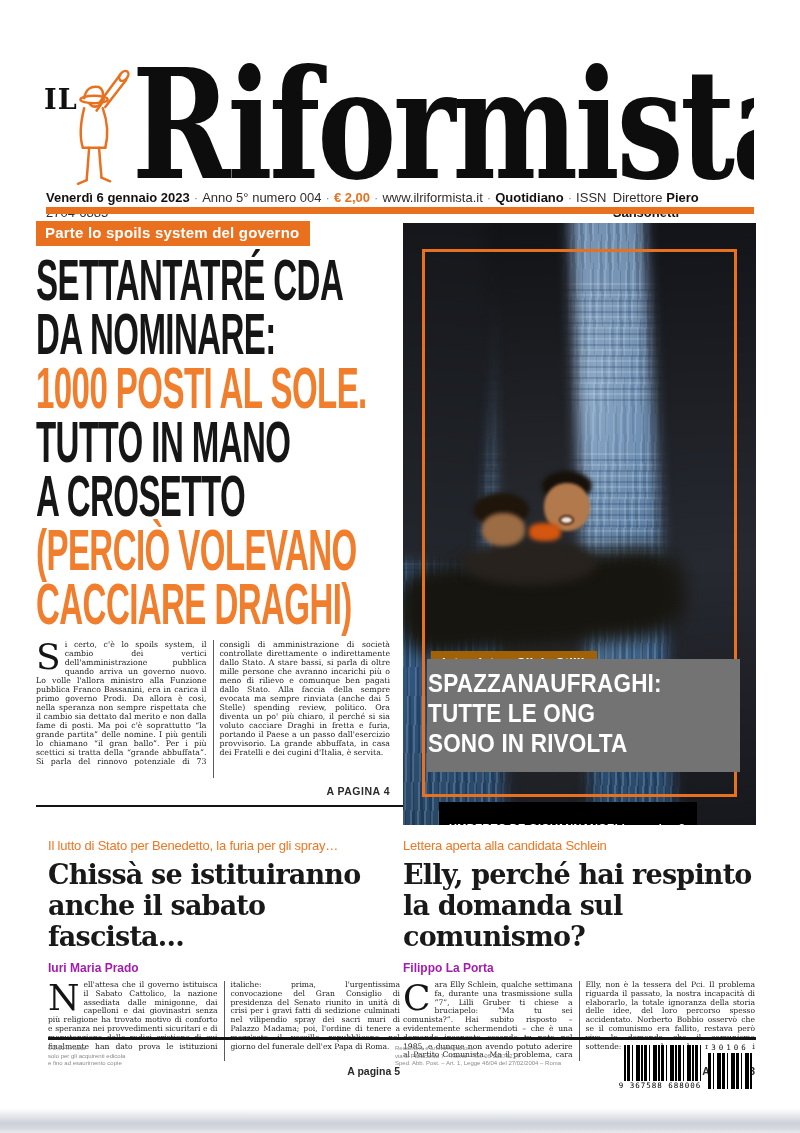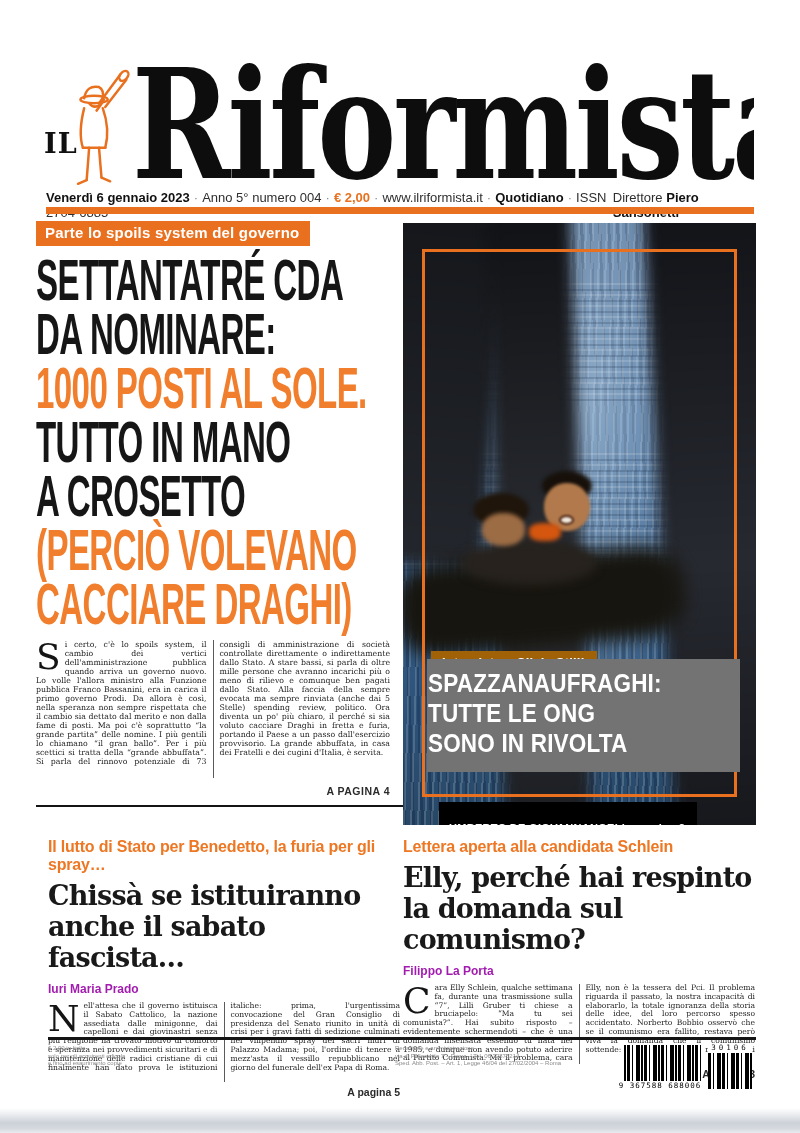--- a/index.html
+++ b/index.html
@@ -2,21 +2,21 @@
 <html><head>
 <meta charset="utf-8">
 <style>
   * { margin:0; padding:0; box-sizing:border-box; }
   html,body { width:800px; height:1133px; }
   body { font-family:"Liberation Sans", sans-serif; background:#fff; position:relative; overflow:hidden; }
   .page { position:absolute; inset:0; background:#fff; }
 
   
   .masthead { position:absolute; left:44px; top:58px; width:712px; height:156px; }
-  .il { position:absolute; left:0; top:26px; font-family:"DejaVu Serif", serif; font-weight:bold; font-size:27px; color:#101010; letter-spacing:1px;margin-top:44px; }
+  .il { position:absolute; left:0; top:26px; font-family:"DejaVu Serif", serif; font-weight:bold; font-size:27px; color:#101010; letter-spacing:1px; }
   .mascot { position:absolute; left:20px; top:8px; width:80px; height:124px; }
   .title-svg { position:absolute; left:88px; top:2px; width:622px; height:132px; }
   .dateline { position:absolute; left:2px; top:132px; width:708px; display:flex; justify-content:space-between; align-items:flex-start; font-size:13px; color:#2e2e2e; }
   .dateline b { color:#111; }
   .dateline .dot { color:#8a8a8a; margin:0 4px; }
   .price { color:#e8701f; font-weight:bold; }
   .rule-orange { position:absolute; left:2px; top:149px; width:708px; height:6.5px; background:#e8701f; }
 
   
   .lead { position:absolute; left:36px; top:221px; width:354px; }
@@ -56,21 +56,21 @@
   .photo-tag { position:absolute; left:28px; top:428px; z-index:3; background:#a16207; color:#fff; font-weight:bold; font-size:13px; padding:4px 13px 6px 11px; letter-spacing:.2px; }
   .photo-headline-box { position:absolute; left:24px; top:436px; width:313px; height:113px; z-index:3; background:#737373; padding:9px 1px; }
   .ph-line { color:#fff; font-weight:bold; font-size:25px; line-height:30px; white-space:nowrap; transform:scaleX(.9); transform-origin:0 0; letter-spacing:.2px; }
   .photo-credit { position:absolute; left:36px; top:579px; z-index:3; background:#000; color:#fff; font-size:11px; font-weight:bold; padding:20px 12px 5px 10px; letter-spacing:.3px; white-space:nowrap; }
   .photo-credit .pc-page { font-weight:bold; text-transform:none; }
 
   
   .article { position:absolute; width:352px; }
   .art-left { left:48px; top:838px; }
   .art-right { left:403px; top:838px; }
-  .art-kicker { color:#ed7723; font-weight:bold; font-size:16px; letter-spacing:-.2px; }
+  .art-kicker { color:#ed7723; font-weight:normal; font-size:13px; letter-spacing:-.2px; }
   .art-headline { margin-top:6px; font-family:"DejaVu Serif", serif; font-weight:bold; font-size:27px; line-height:31px; color:#191919; letter-spacing:-.8px; }
   .art-byline { margin-top:9px; font-size:12px; font-weight:bold; color:#a21caf; }
   .art-body { margin-top:6px; font-family:"DejaVu Serif", serif; font-size:7.6px; line-height:8.8px; color:#1c1c1c; text-align:justify; columns:2; column-gap:13px; column-rule:1px solid #5a5a5a; height:80px; overflow:hidden; }
   .art-cont { text-align:right; font-size:10.5px; font-weight:bold; color:#2a2a2a; margin-top:4px; }
 
   
   .rule-bottom { position:absolute; left:48px; top:1037px; width:708px; height:2.5px; background:#141414; }
   .colophon-left { position:absolute; left:48px; top:1045px; font-size:6px; line-height:7.5px; color:#8a8a8a; }
   .colophon-center { position:absolute; left:395px; top:1045px; font-size:6px; line-height:7.5px; color:#8a8a8a; }
   .barcode { position:absolute; left:610px; top:1043px; width:146px; height:48px; }

